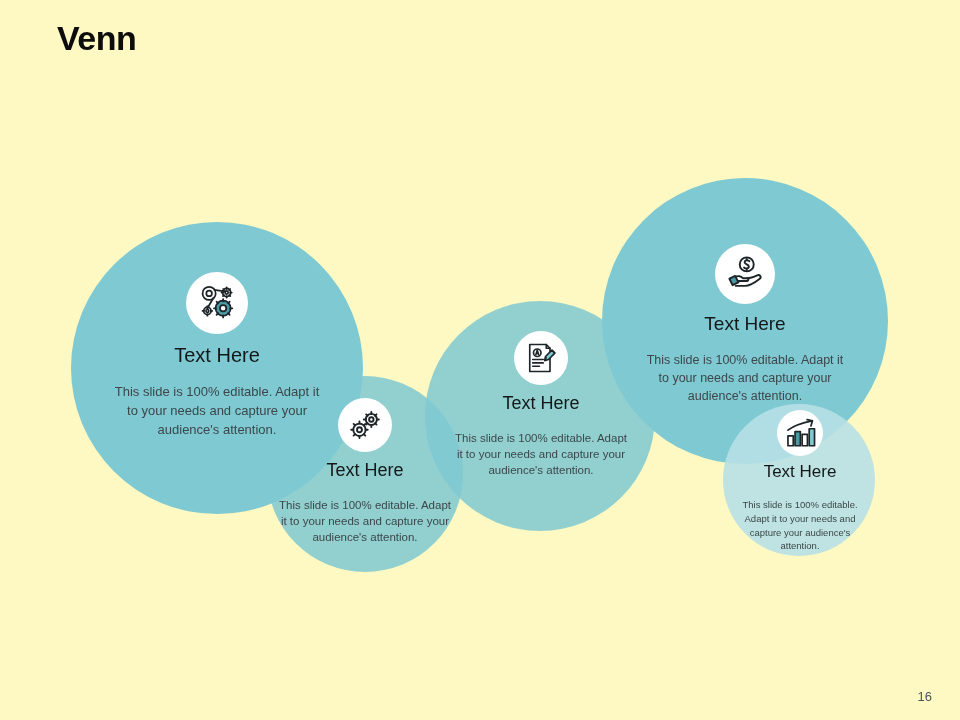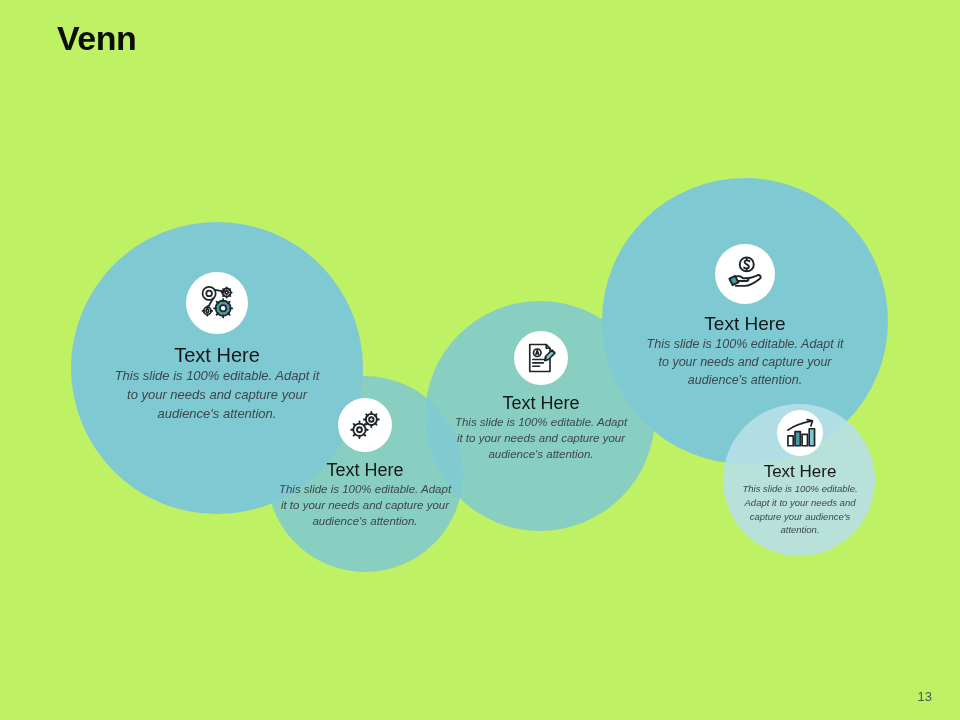--- a/index.html
+++ b/index.html
@@ -60,22 +60,21 @@
     justify-content: center;
     box-sizing: border-box;
   }
   .node .node-title {
     font-weight: normal;
     color: #14181a;
     margin-top: 8px;
   }
   .node .node-body {
     color: #3c474a;
-    margin-top: 0;
-    font-style: italic;
+    margin-top: 16px;
   }
 
   
   #node-1 { left: 100px; top: 272px; width: 234px; }
   #node-1 .icon-badge { width: 62px; height: 62px; }
   #node-1 .node-title { font-size: 20px; margin-top: 10px; }
   #node-1 .node-body { font-size: 13px; line-height: 1.45; width: 214px; margin-left: auto; margin-right: auto; }
 
   
   #node-2 { left: 272px; top: 398px; width: 186px; }
@@ -105,21 +104,21 @@
     position: absolute;
     right: 28px;
     bottom: 16px;
     font-size: 13px;
     color: #4a5558;
   }
 </style>
 </head>
 <body>
 
-<div id="slide" style="background: #bef264;">
+<div id="slide" style="background: #fef9c3;">
 
   <div id="page-title" style="color: rgb(13, 13, 13);">Venn</div>
 
   <div id="venn-stage">
 
     <svg id="venn-svg" viewBox="0 0 960 720">
       <g>
         <circle cx="217" cy="368" r="146" fill="#7fc9d2" opacity="1"></circle>
         <circle cx="745" cy="321" r="143" fill="#7fc9d2" opacity="1"></circle>
         <circle cx="799" cy="480" r="76" fill="#b7e0e5" opacity="0.9"></circle>
@@ -224,15 +223,15 @@
             <path d="M34 5.2 L41.6 6.8 L39.4 14"></path>
           </g>
         </svg>
       </div>
       <div class="node-title">Text Here</div>
       <div class="node-body">This slide is 100% editable. Adapt it to your needs and capture your audience's attention.</div>
     </div>
 
   </div>
 
-  <div id="page-number">13</div>
+  <div id="page-number">16</div>
 
 </div>
 
 </body></html>

